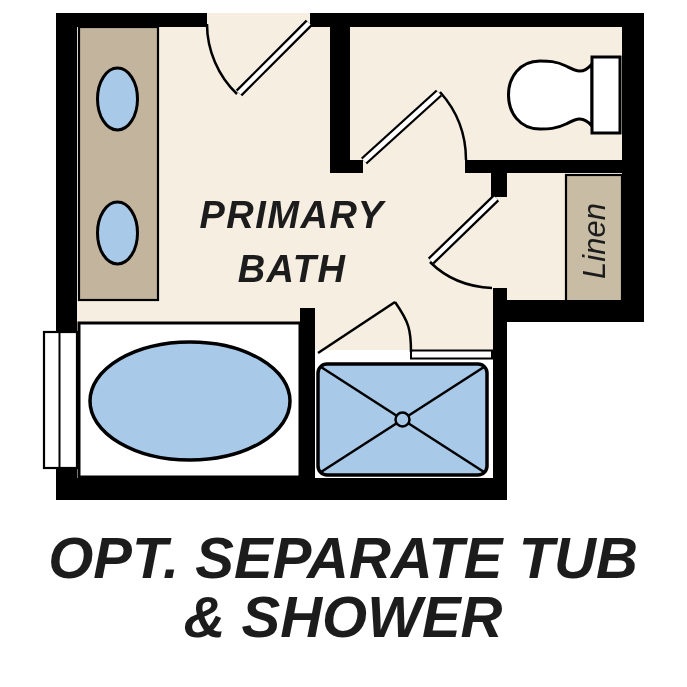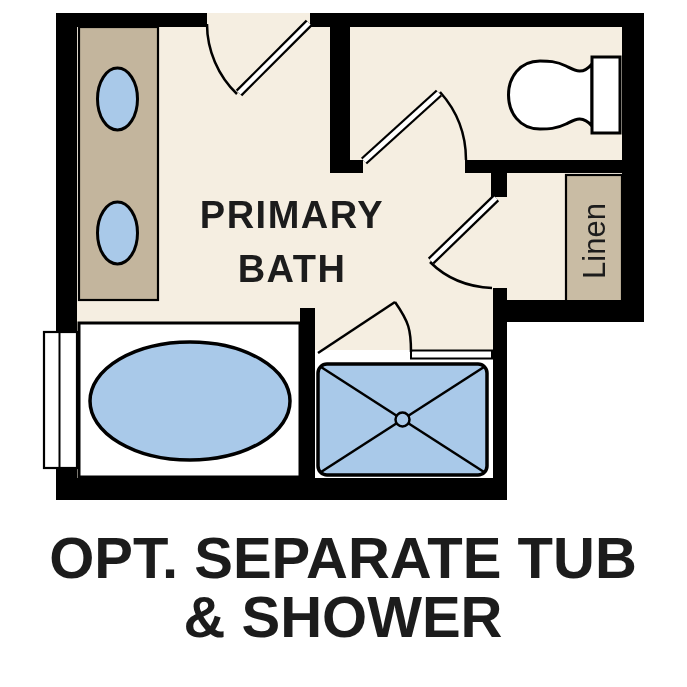--- a/index.html
+++ b/index.html
@@ -7,20 +7,21 @@
     padding: 0;
     width: 687px;
     height: 687px;
     background: #ffffff;
     font-family: "Liberation Sans", sans-serif;
   }
   .plan-wrap {
     position: relative;
     width: 687px;
     height: 514px;
+    font-style: italic;
   }
   svg { display: block; }
   .stroked   { stroke: #000000; }
   .thin      { stroke-width: 2.2; }
   .mid       { stroke-width: 3;   }
   .thick     { stroke-width: 3.5; }
   .nofill    { fill: none; }
   .whitefill { fill: #ffffff; }
   .room-label {
     font-family: "Liberation Sans", sans-serif;

